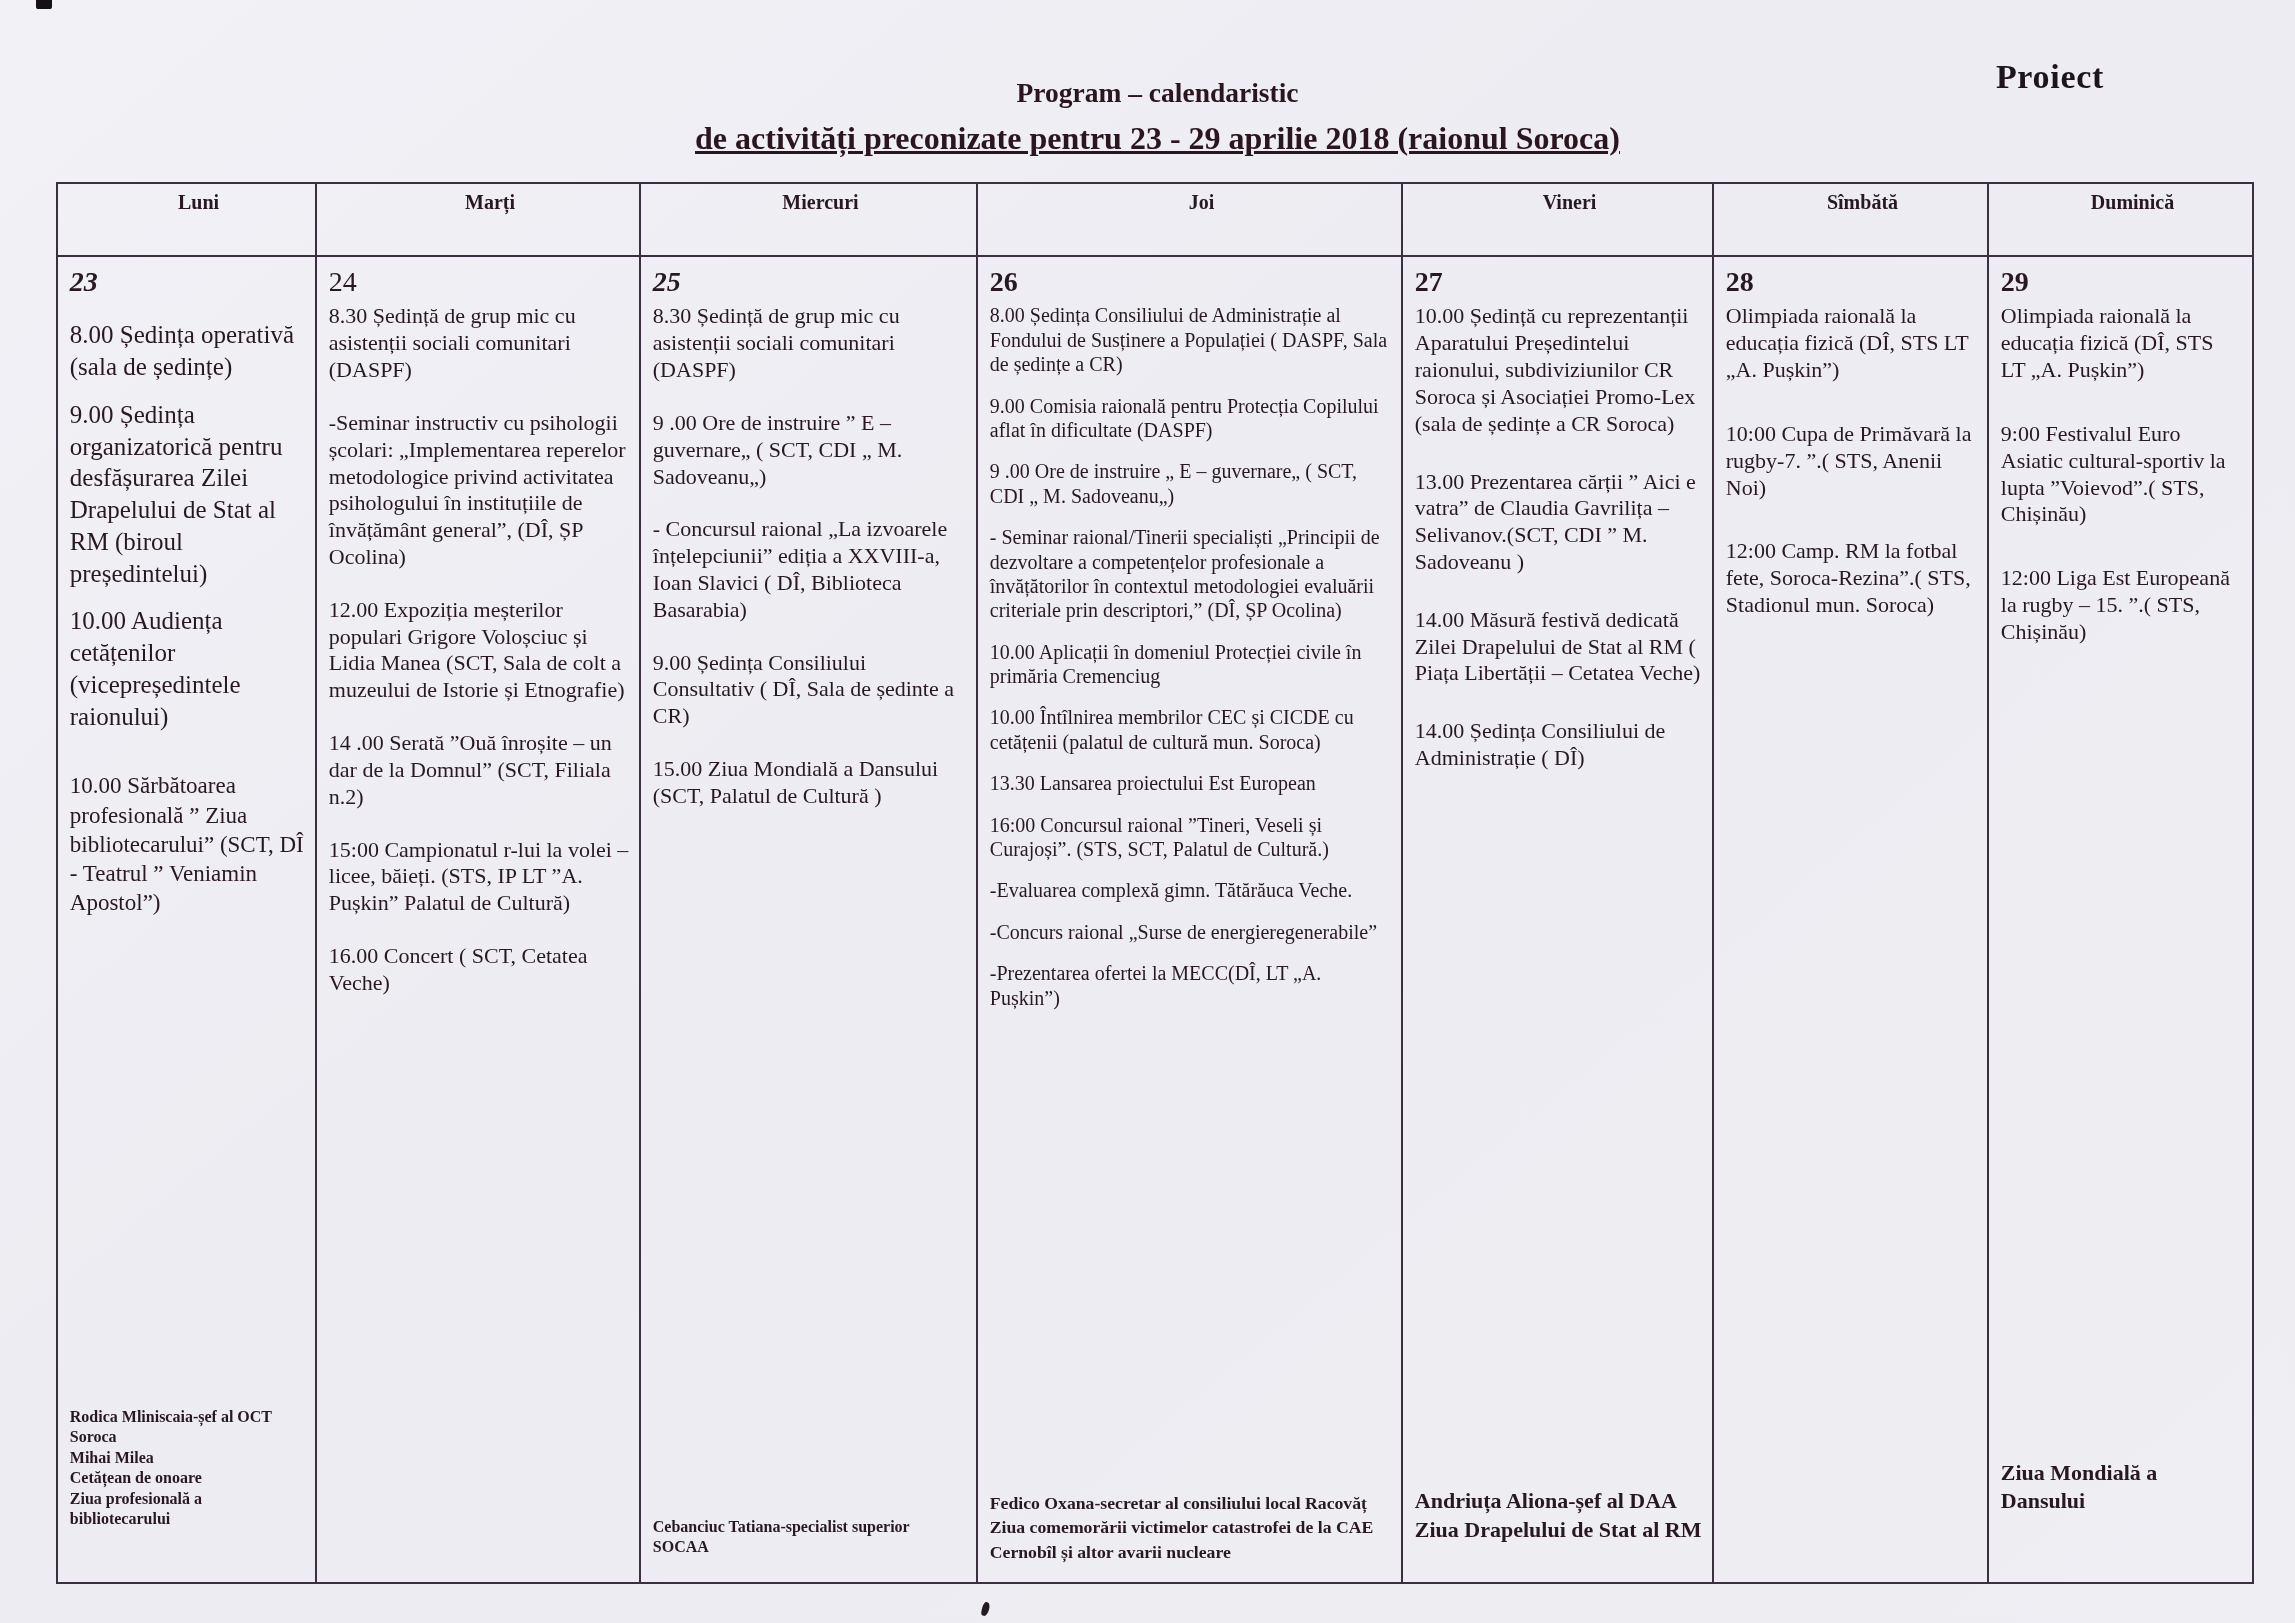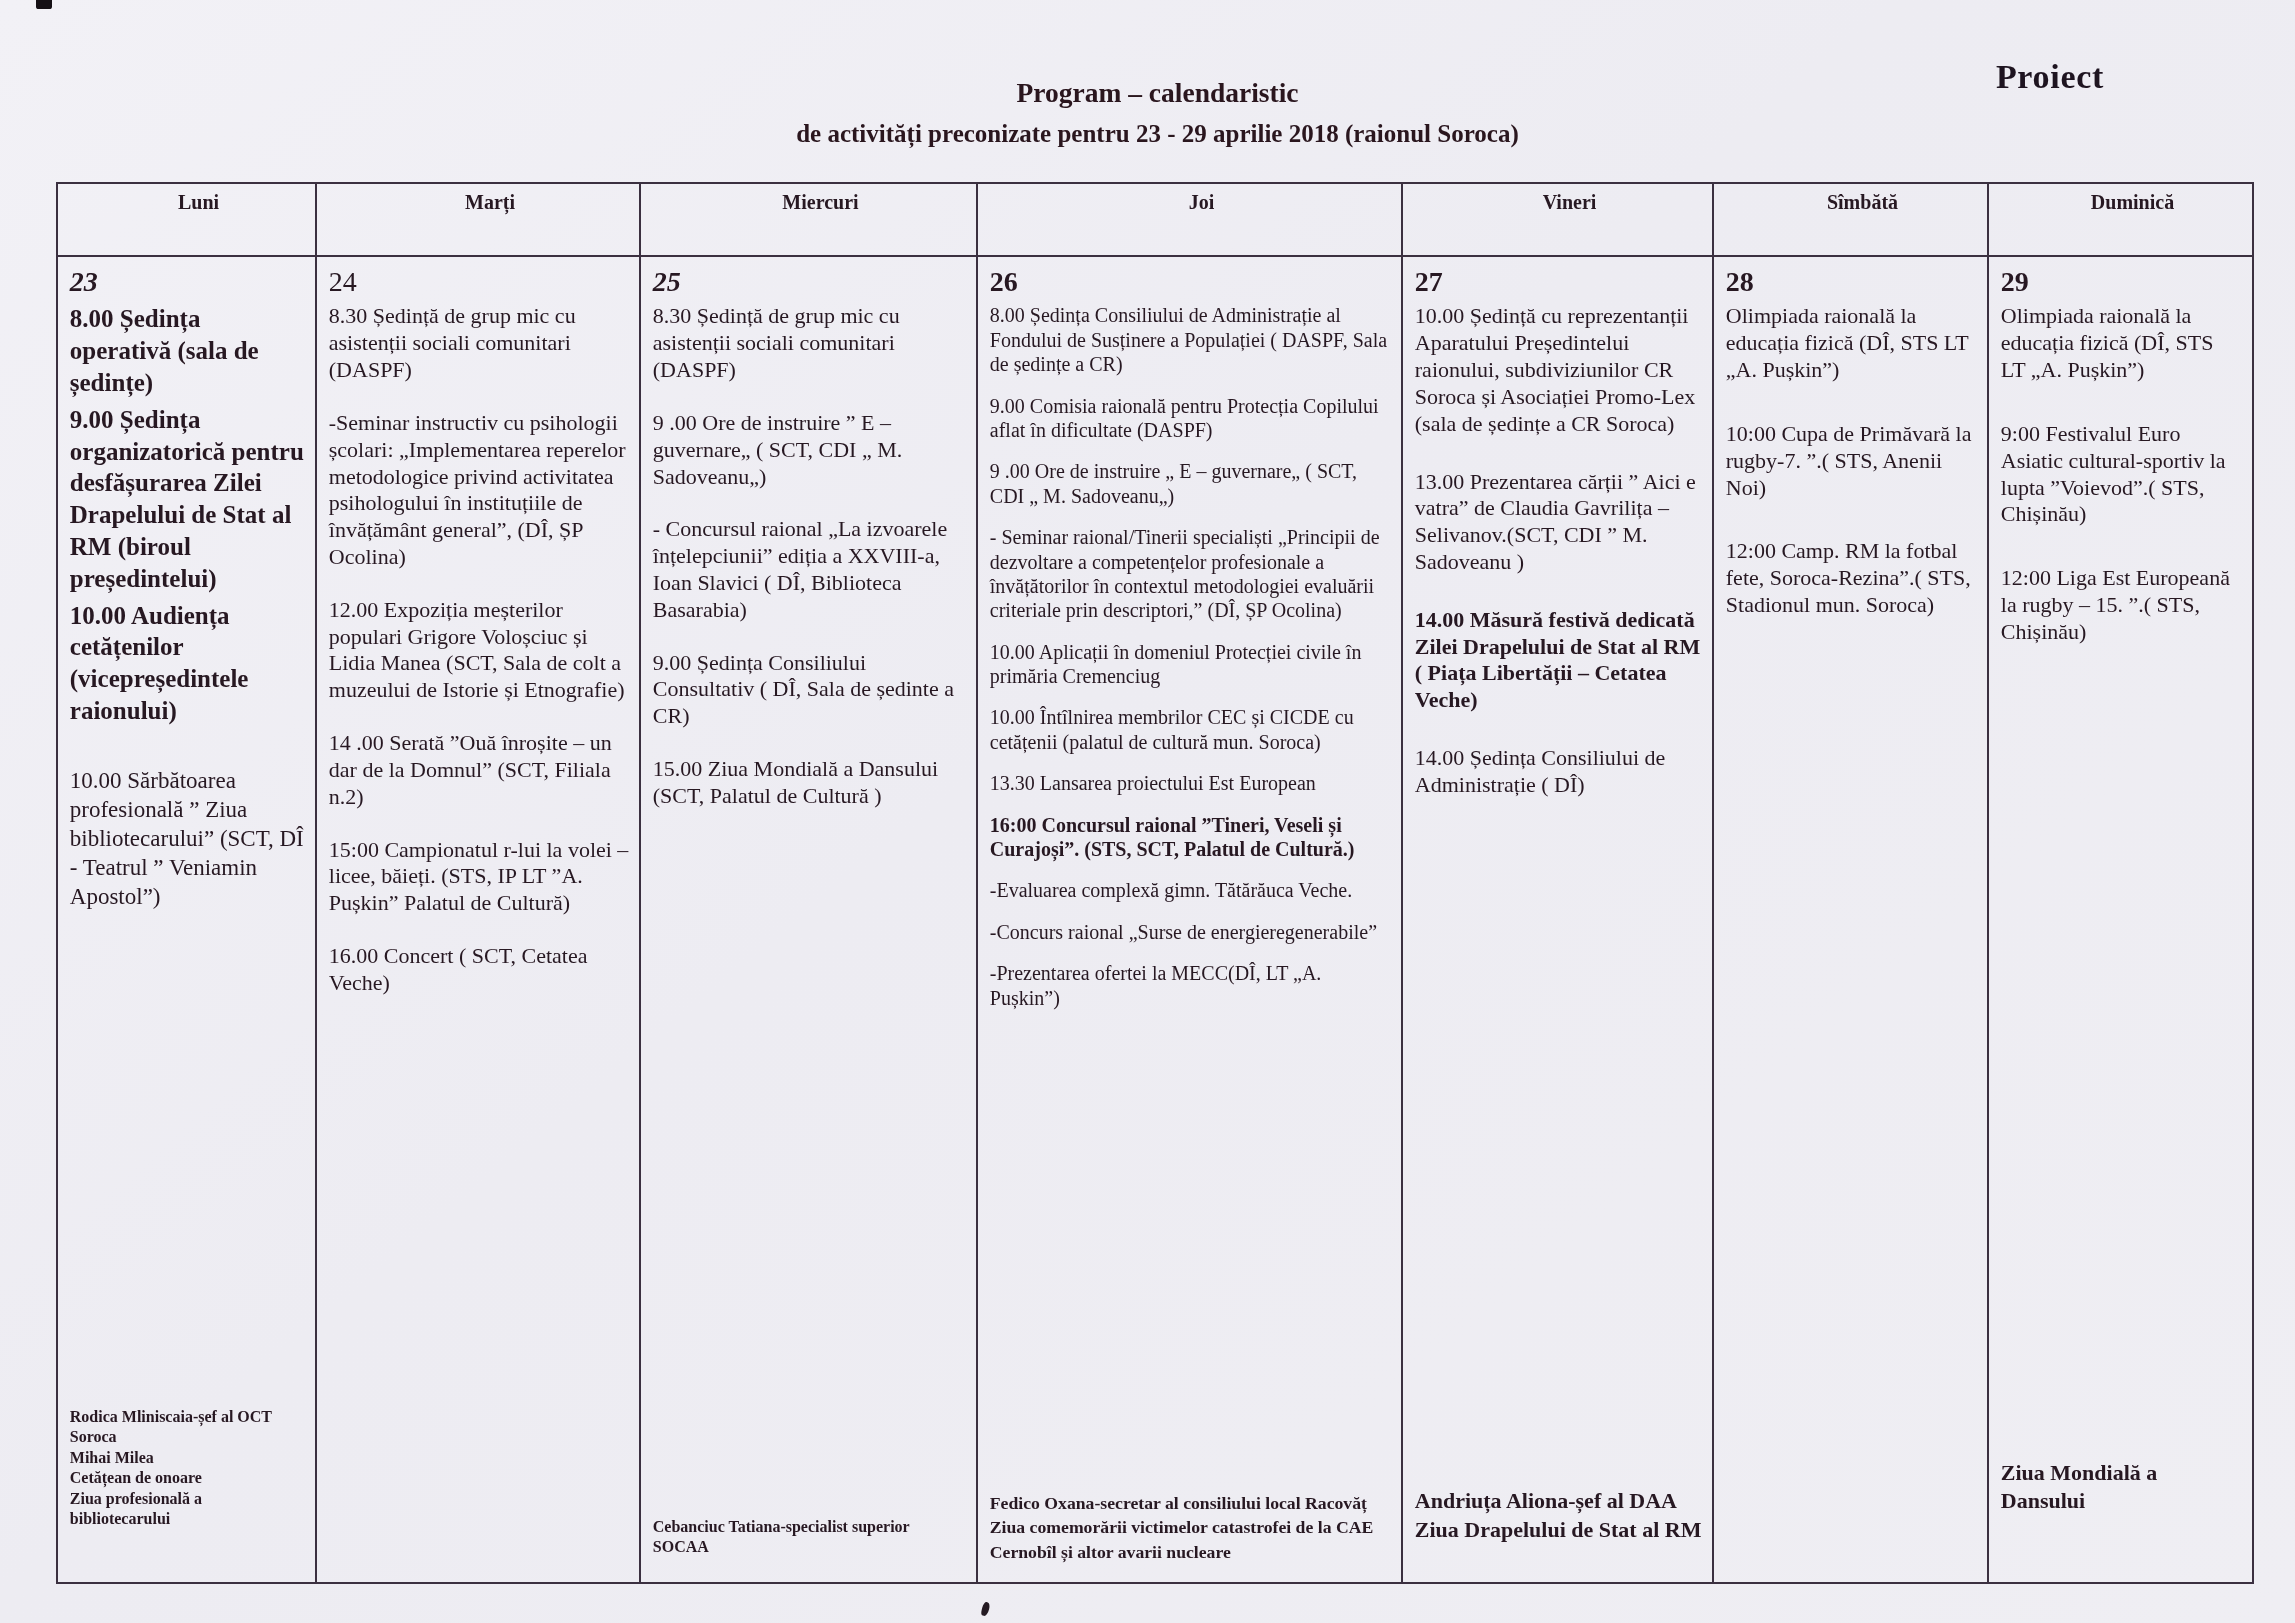--- a/index.html
+++ b/index.html
@@ -25,21 +25,21 @@
   }
   .proiect {
     position:absolute; top:58px; right:191px;
     font-size:34px; font-weight:bold; color:#1e1420; letter-spacing:0.7px;
   }
   .title-block {
     position:absolute; top:77px; left:0; right:0;
     text-align:center; color:#2a161e;margin-left:20px;
   }
   .title-line1 { font-size:27.5px; font-weight:bold; }
-  .title-line2 { font-size:25px; font-weight:bold; margin-top:10.5px; }
+  .title-line2 { font-size:32px; font-weight:bold; margin-top:10.5px;text-decoration:underline; }
 
   table.calendar {
     position:absolute; left:56px; top:182px;
     width:2196px; height:1402px;
     border-collapse:collapse; table-layout:fixed;
     color:#271822;
   }
   .calendar th, .calendar td { border:2px solid #3b3040; vertical-align:top; }
   .calendar th {
     height:73px; padding-top:6.5px;
@@ -49,21 +49,21 @@
   .cell {
     display:flex; flex-direction:column;
     height:1325px;
     padding:9.2px 9.2px 9.2px 11.8px;
   }
   .day-num { font-size:28px; font-weight:bold; margin-bottom:5.2px; }
   .col-0 .day-num, .col-2 .day-num { font-style:italic; }
   .col-1 .day-num { font-weight:normal; }
 
   .event { font-size:22px; line-height:1.22; margin:0 0 26px 0; }
-  .event.bold { font-weight:bold; }
+  .event.bold { font-weight:normal;margin-top:16px; }
 
   .col-0 .event { font-size:25px; line-height:1.27; margin-bottom:5.2px; }
   .col-0 .event.normal-w { font-size:23px; margin-top:39px; font-weight:normal; }
 
   .col-3 .event { font-size:20px; margin-bottom:17px; }
   .col-4 .event { margin-bottom:31px; }
   .col-5 .event { margin-bottom:37px; }
   .col-6 .event { margin-bottom:37px; }
 
   .cell-footer { margin-top:auto; font-weight:bold; }

